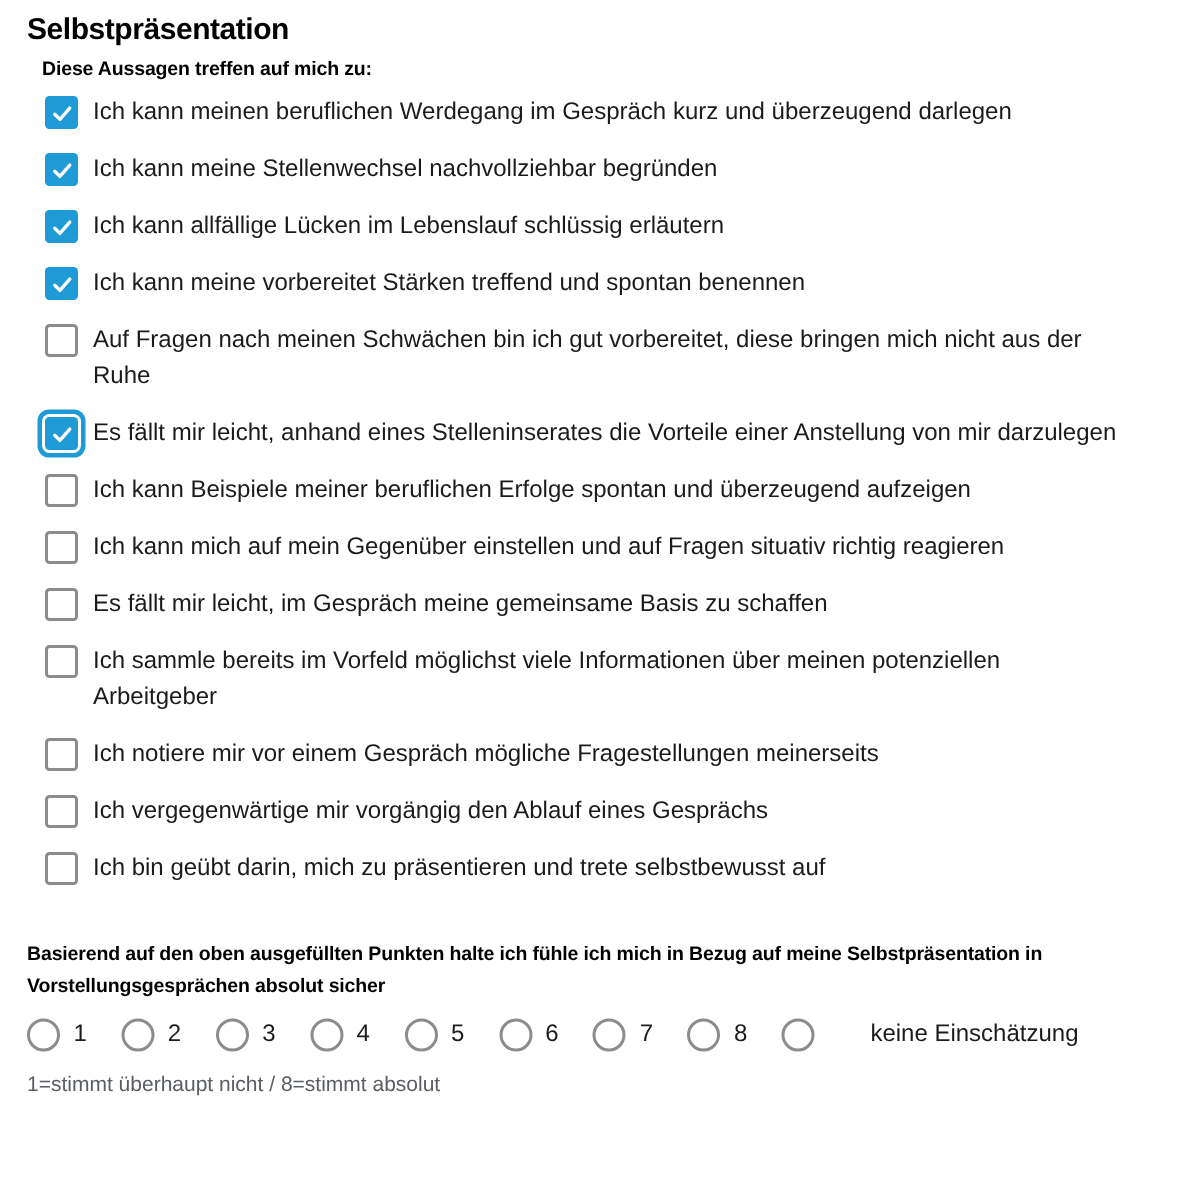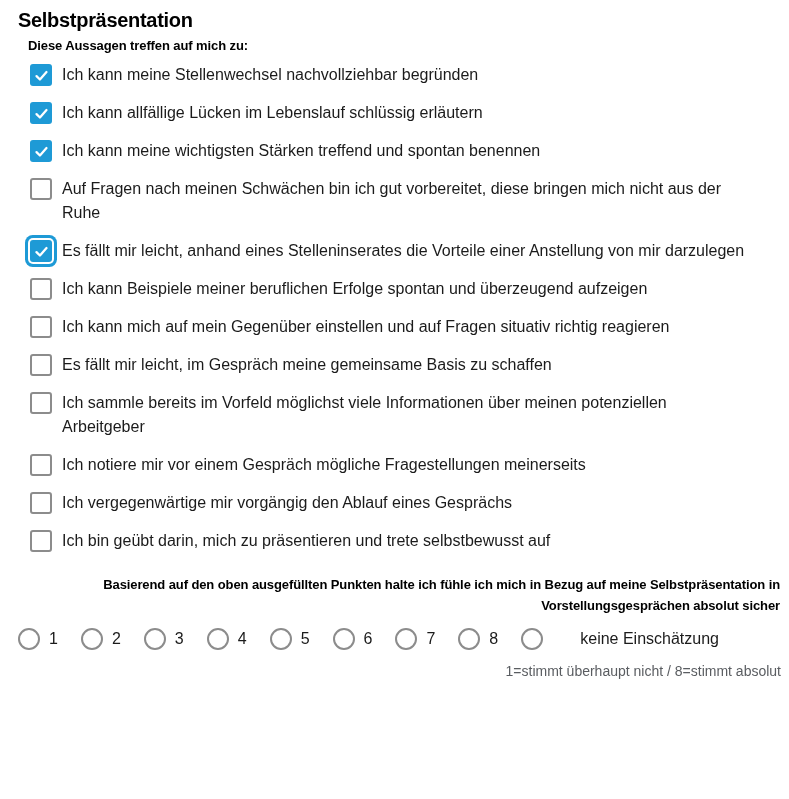--- a/index.html
+++ b/index.html
@@ -34,21 +34,21 @@
     border:2px solid var(--border);border-radius:3px;background:#fff;
     display:flex;align-items:center;justify-content:center;cursor:pointer;
   }
   .cb.checked{border:none;background:var(--blue);}
   .cb.focused{box-shadow:0 0 0 2px #ffffff,0 0 0 5px var(--blue);}
   .cb svg{width:15px;height:15px;display:block;}
   .row-label{
     font-size:16px;line-height:24px;max-width:690px;margin-top:-1px;color:var(--text);
   }
 
-  .rating{margin-top:21px;text-align:right;}
+  .rating{margin-top:34px;}
   .question{
     font-size:13px;font-weight:700;line-height:21px;max-width:762px;color:#000;
     letter-spacing:-0.1px;
   }
   .options{display:flex;align-items:center;margin-top:12px;}
   .opt{display:flex;align-items:center;margin-right:23px;cursor:pointer;}
   .opt:last-child{margin-right:0;gap:28px;}
   .radio{
     width:22px;height:22px;flex:0 0 22px;border:2px solid var(--border);
     border-radius:50%;background:#fff;margin-right:9px;
@@ -63,37 +63,45 @@
   <h1 class="title">Selbstpräsentation</h1>
   <div class="subtitle">Diese Aussagen treffen auf mich zu:</div>
 
   <div class="checklist" id="checklist">
       <div class="row">
         <span class="cb checked" role="checkbox" aria-checked="true">
           <svg viewBox="0 0 24 24" aria-hidden="true">
             <polyline points="4 13 9.5 18.5 20 6.5" fill="none" stroke="#ffffff" stroke-width="3.6" stroke-linecap="round" stroke-linejoin="round"></polyline>
           </svg>
         </span>
+        <span class="row-label">Ich kann meinen beruflichen Werdegang im Gespräch kurz und überzeugend darlegen</span>
+      </div>
+      <div class="row">
+        <span class="cb checked" role="checkbox" aria-checked="true">
+          <svg viewBox="0 0 24 24" aria-hidden="true">
+            <polyline points="4 13 9.5 18.5 20 6.5" fill="none" stroke="#ffffff" stroke-width="3.6" stroke-linecap="round" stroke-linejoin="round"></polyline>
+          </svg>
+        </span>
         <span class="row-label">Ich kann meine Stellenwechsel nachvollziehbar begründen</span>
       </div>
       <div class="row">
         <span class="cb checked" role="checkbox" aria-checked="true">
           <svg viewBox="0 0 24 24" aria-hidden="true">
             <polyline points="4 13 9.5 18.5 20 6.5" fill="none" stroke="#ffffff" stroke-width="3.6" stroke-linecap="round" stroke-linejoin="round"></polyline>
           </svg>
         </span>
         <span class="row-label">Ich kann allfällige Lücken im Lebenslauf schlüssig erläutern</span>
       </div>
       <div class="row">
         <span class="cb checked" role="checkbox" aria-checked="true">
           <svg viewBox="0 0 24 24" aria-hidden="true">
             <polyline points="4 13 9.5 18.5 20 6.5" fill="none" stroke="#ffffff" stroke-width="3.6" stroke-linecap="round" stroke-linejoin="round"></polyline>
           </svg>
         </span>
-        <span class="row-label">Ich kann meine wichtigsten Stärken treffend und spontan benennen</span>
+        <span class="row-label">Ich kann meine vorbereitet Stärken treffend und spontan benennen</span>
       </div>
       <div class="row">
         <span class="cb" role="checkbox" aria-checked="false"></span>
         <span class="row-label">Auf Fragen nach meinen Schwächen bin ich gut vorbereitet, diese bringen mich nicht aus der Ruhe</span>
       </div>
       <div class="row">
         <span class="cb checked focused" role="checkbox" aria-checked="true">
           <svg viewBox="0 0 24 24" aria-hidden="true">
             <polyline points="4 13 9.5 18.5 20 6.5" fill="none" stroke="#ffffff" stroke-width="3.6" stroke-linecap="round" stroke-linejoin="round"></polyline>
           </svg>

